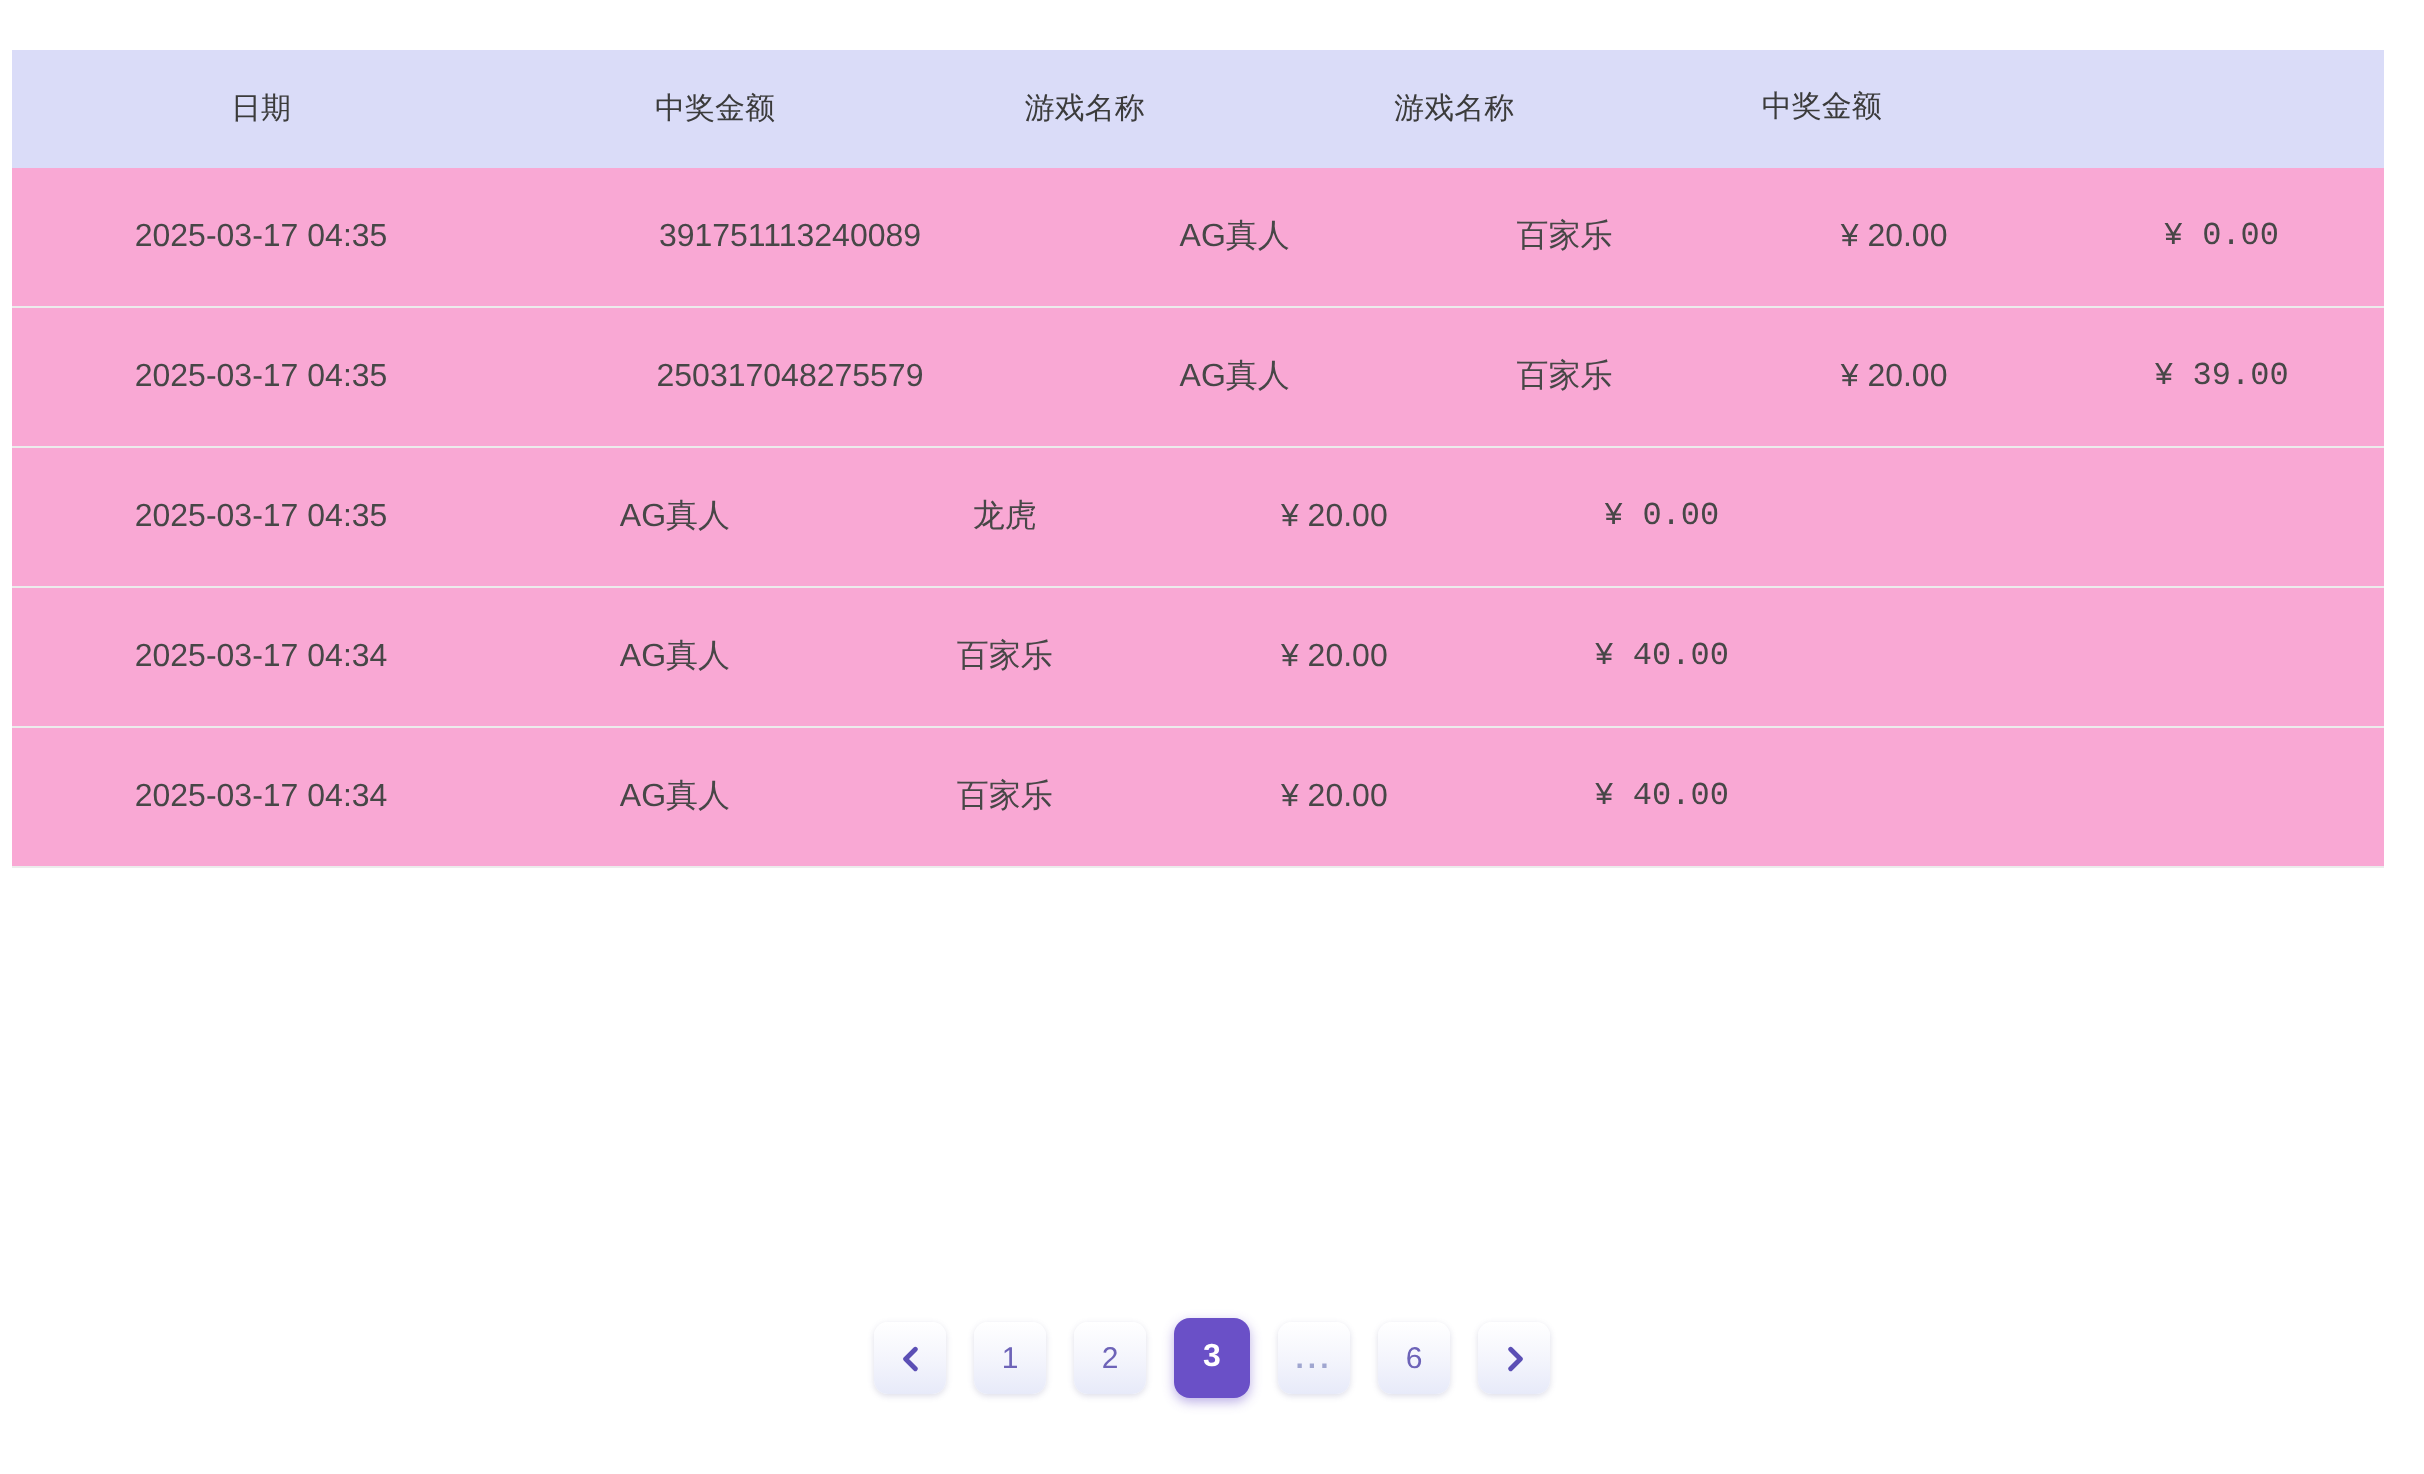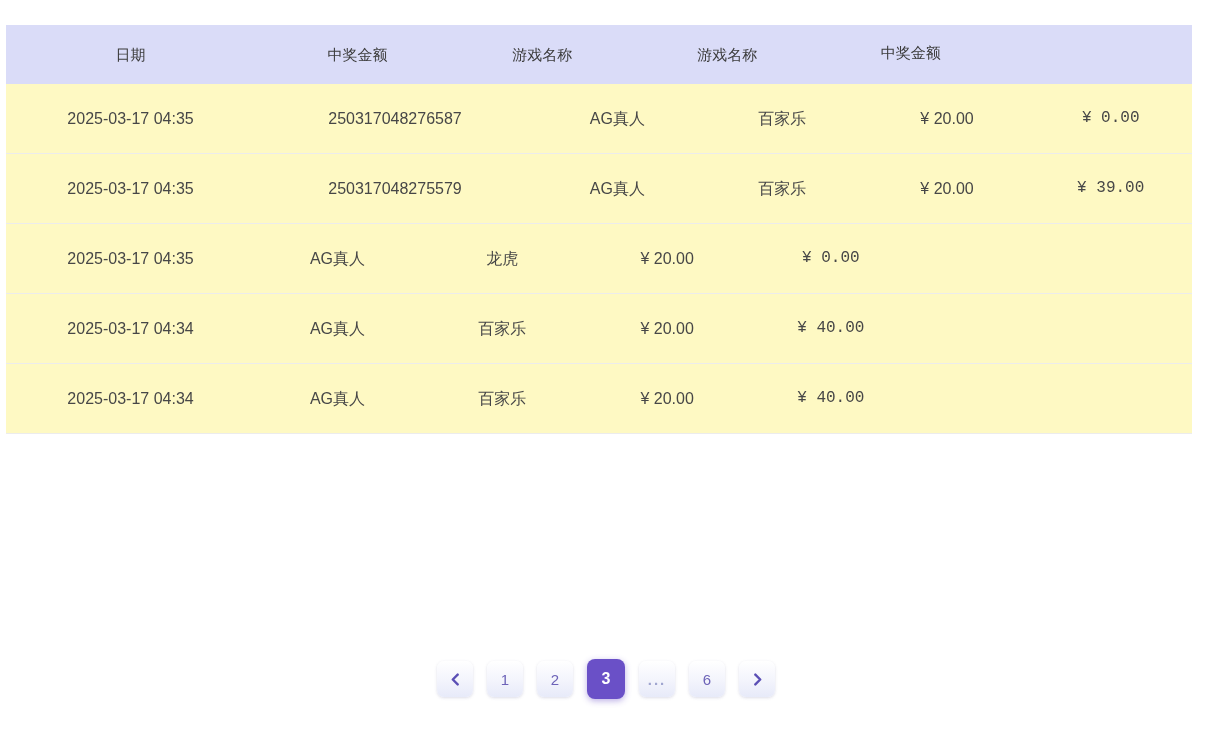--- a/index.html
+++ b/index.html
@@ -8,21 +8,21 @@
     font-family:"Liberation Sans","DejaVu Sans",sans-serif;
   }
   .table-wrap{position:absolute;left:6px;top:25px;width:1186px;}
   .thead{
     display:flex;align-items:center;height:59px;background:#dadcf8;gap:20px;
   }
   .th{
     text-align:center;color:#3b3b3b;font-size:15px;line-height:1;
   }
   .tr{
-    display:flex;align-items:center;height:69px;border-bottom:1px solid #ececec;background:#fef9c3;
+    display:flex;align-items:center;height:69px;border-bottom:1px solid #ececec;background:#f9a8d4;
   }
   .td{
     text-align:center;color:#474747;font-size:16px;line-height:1.2;
   }
   .col-0{width:21.0%;}
   .col-1{width:23.6%;}
   .col-2{width:13.9%;}
   .col-3{width:13.9%;}
   .col-4{width:13.9%;}
   .col-5{width:13.7%;font-family:Liberation Mono, monospace;}
@@ -54,21 +54,21 @@
   <div class="thead">
       <div class="th col-0">日期</div>
       <div class="th col-2">中奖金额</div>
       <div class="th col-3">游戏名称</div>
       <div class="th col-4">游戏名称</div>
       <div class="th col-5">中奖金额</div>
     </div>
   <div class="tbody">
       <div class="tr">
         <div class="td col-0">2025-03-17 04:35</div>
-        <div class="td col-1">250317048276587</div>
+        <div class="td col-1">391751113240089</div>
         <div class="td col-2">AG真人</div>
         <div class="td col-3">百家乐</div>
         <div class="td col-4">¥ 20.00</div>
         <div class="td col-5">¥ 0.00</div>
       </div>
       <div class="tr">
         <div class="td col-0">2025-03-17 04:35</div>
         <div class="td col-1">250317048275579</div>
         <div class="td col-2">AG真人</div>
         <div class="td col-3">百家乐</div>

